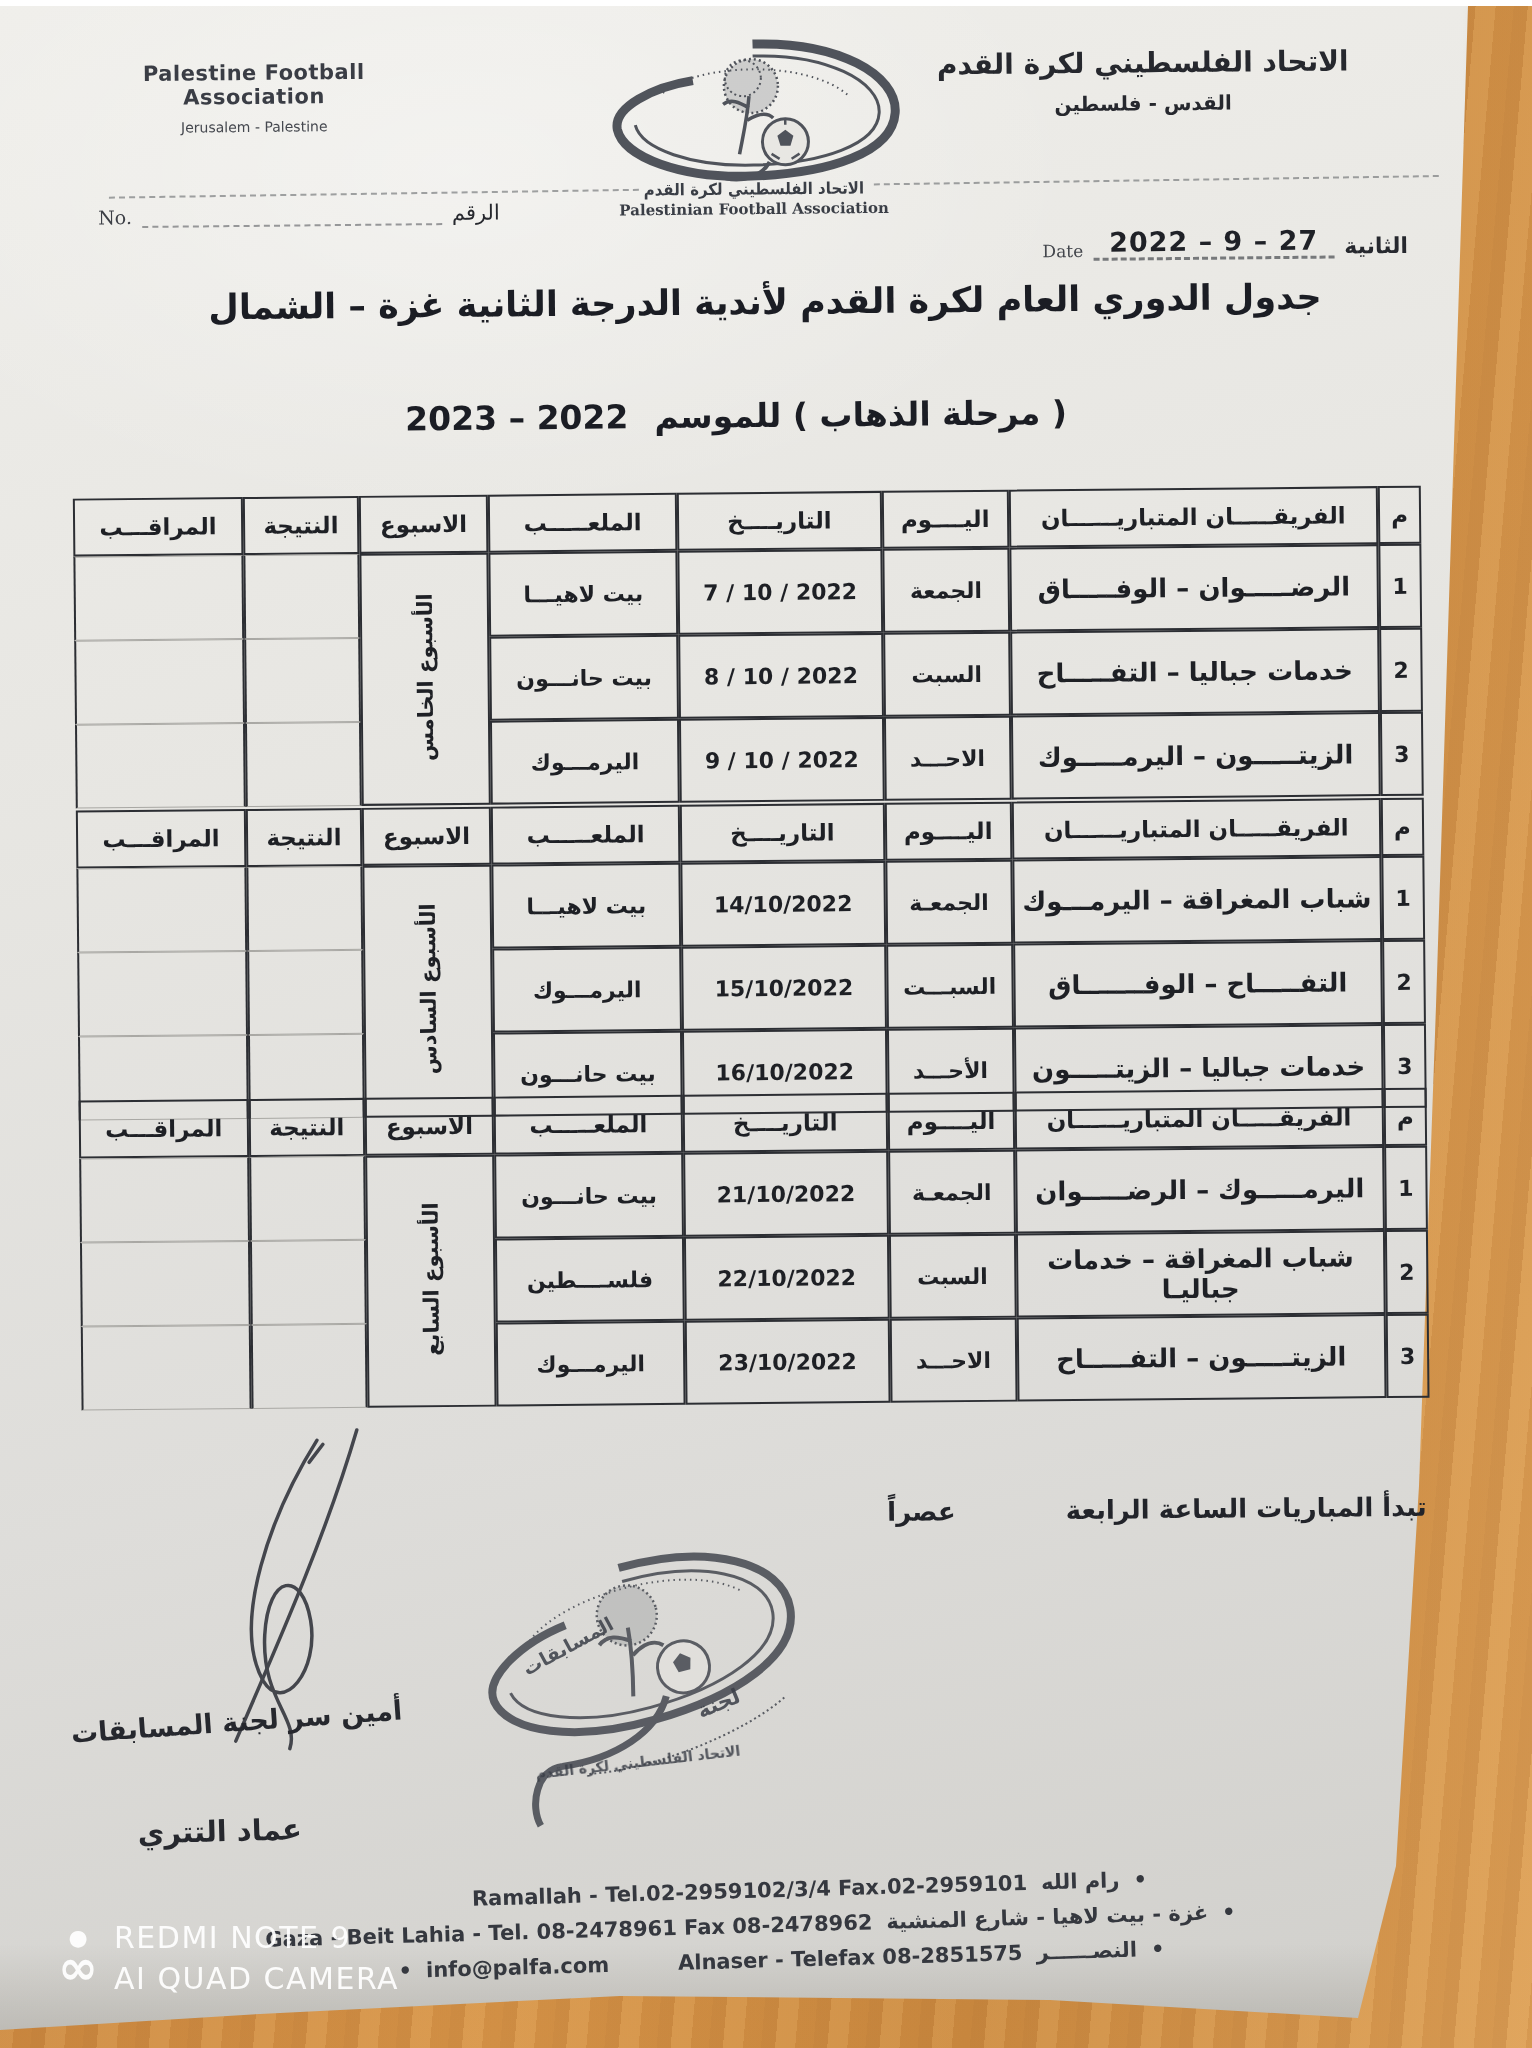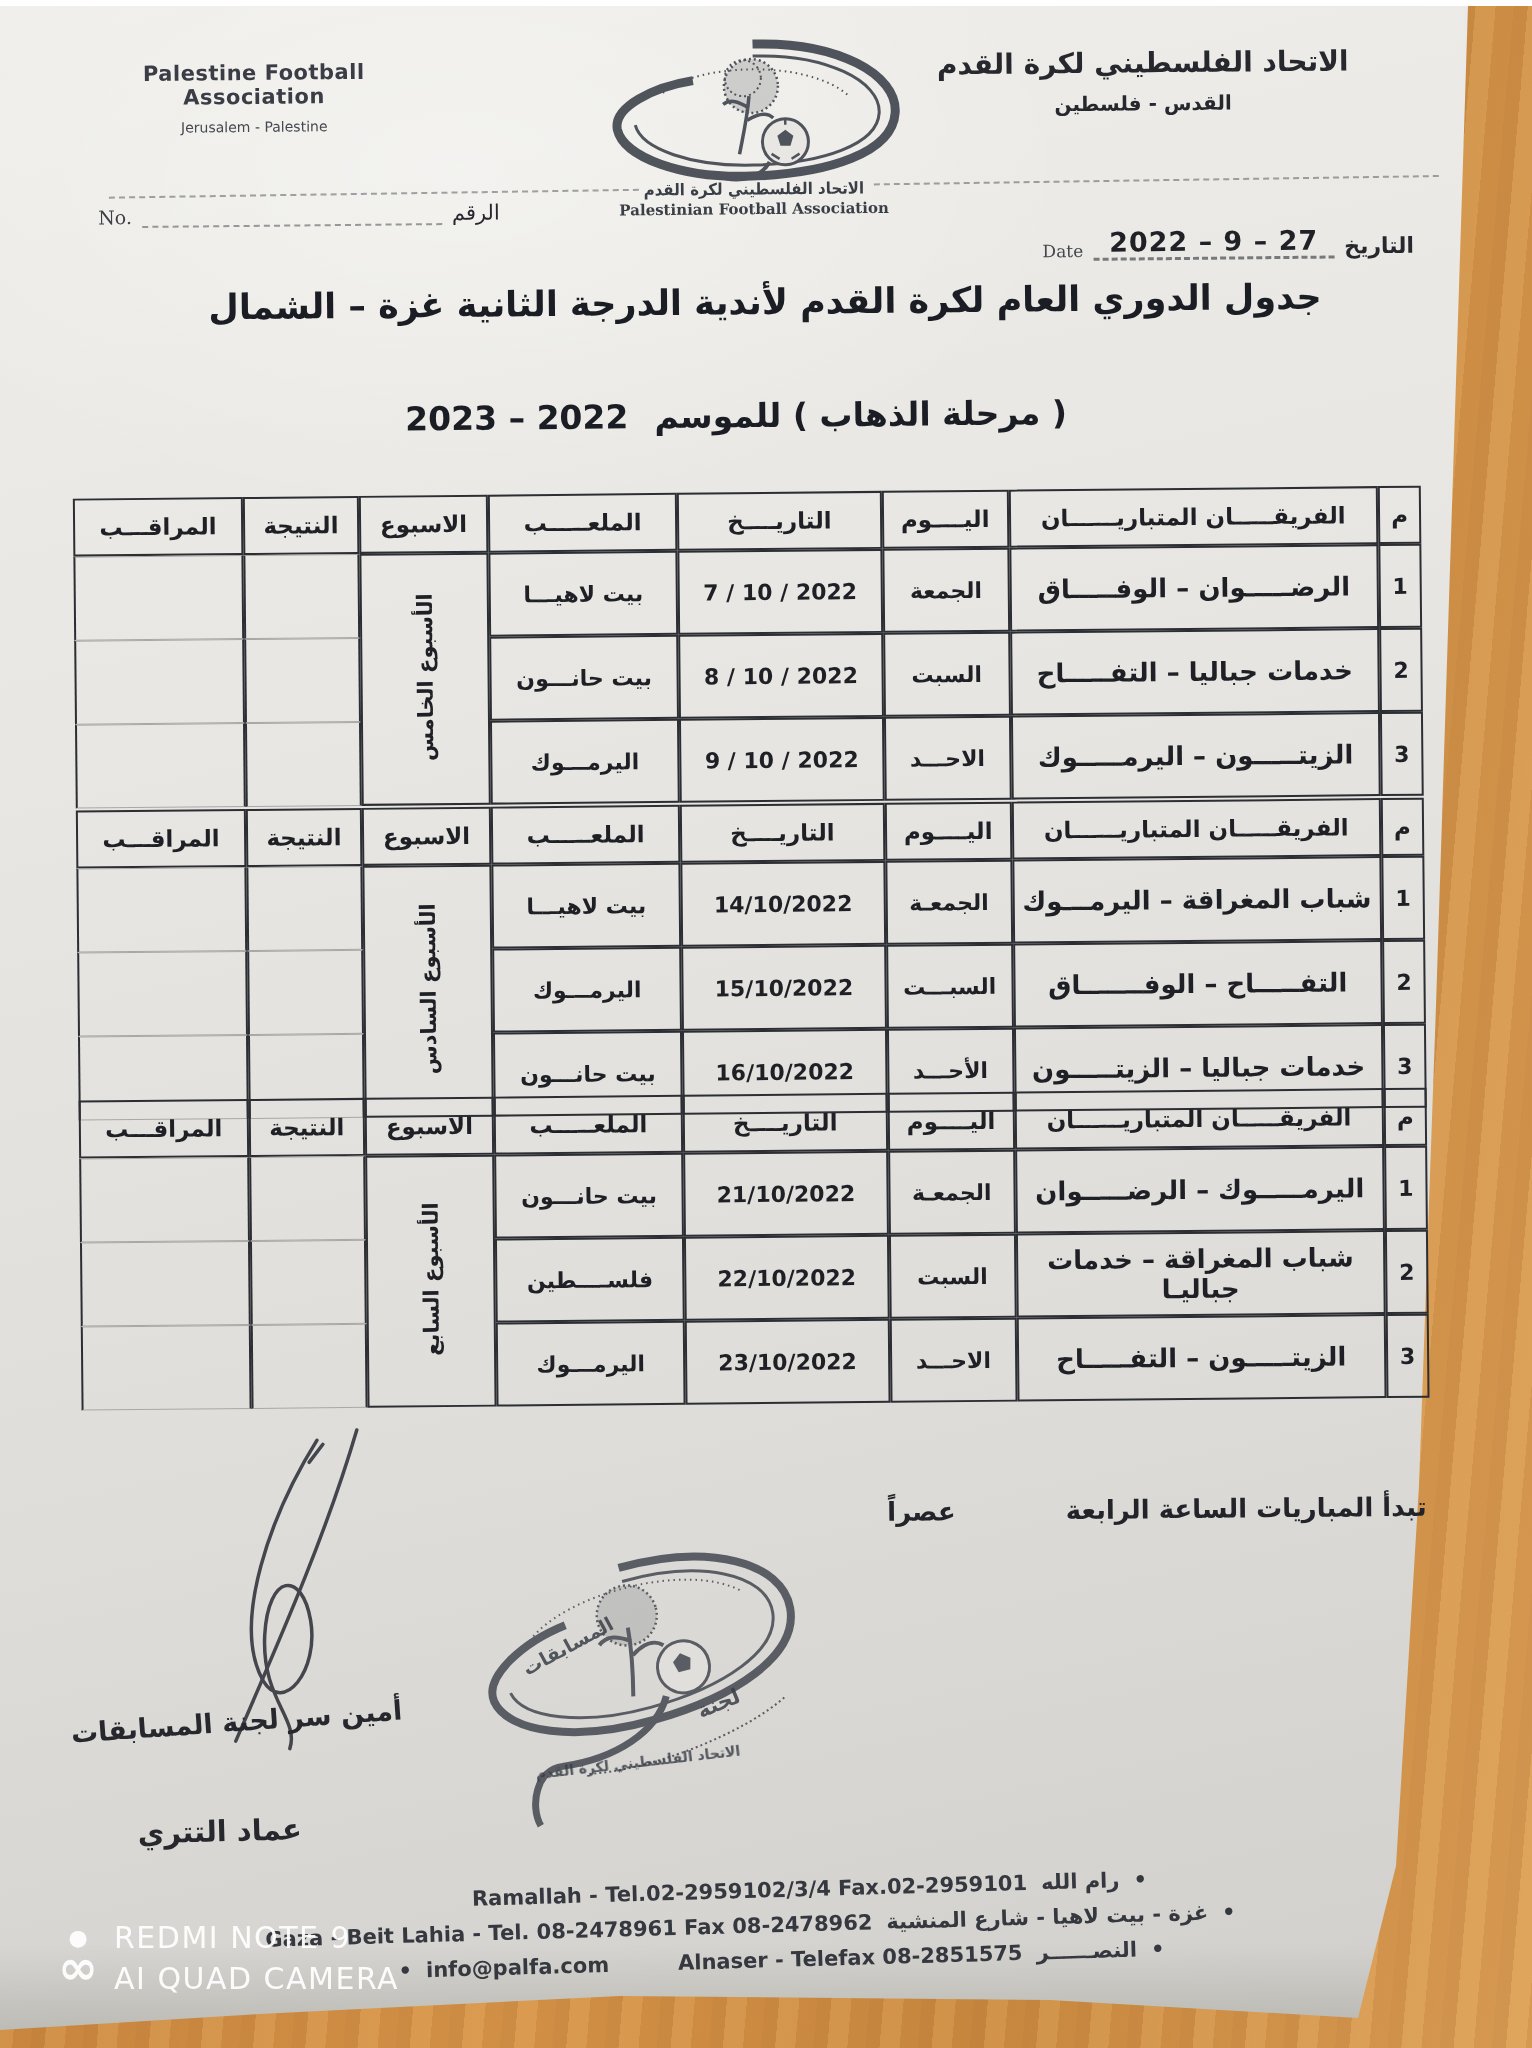--- a/index.html
+++ b/index.html
@@ -113,21 +113,21 @@
 
     <div class="abs no-row">
       <span class="no">No.</span>
       <span class="line"></span>
       <span class="ar">الرقم</span>
     </div>
 
     <div class="abs date-row">
       <span class="en">Date</span>
       <span class="val">2022 – 9 – 27</span>
-      <span class="ar">التاريخ</span>
+      <span class="ar">الثانية</span>
     </div>
 
     <div class="abs title">جدول الدوري العام لكرة القدم لأندية الدرجة الثانية غزة – الشمال</div>
     <div class="abs subtitle">
       <span>( مرحلة الذهاب )  للموسم</span>
       <span class="ltr">2023 – 2022</span>
     </div>
 
     <table class="fx t1">
       <colgroup>

